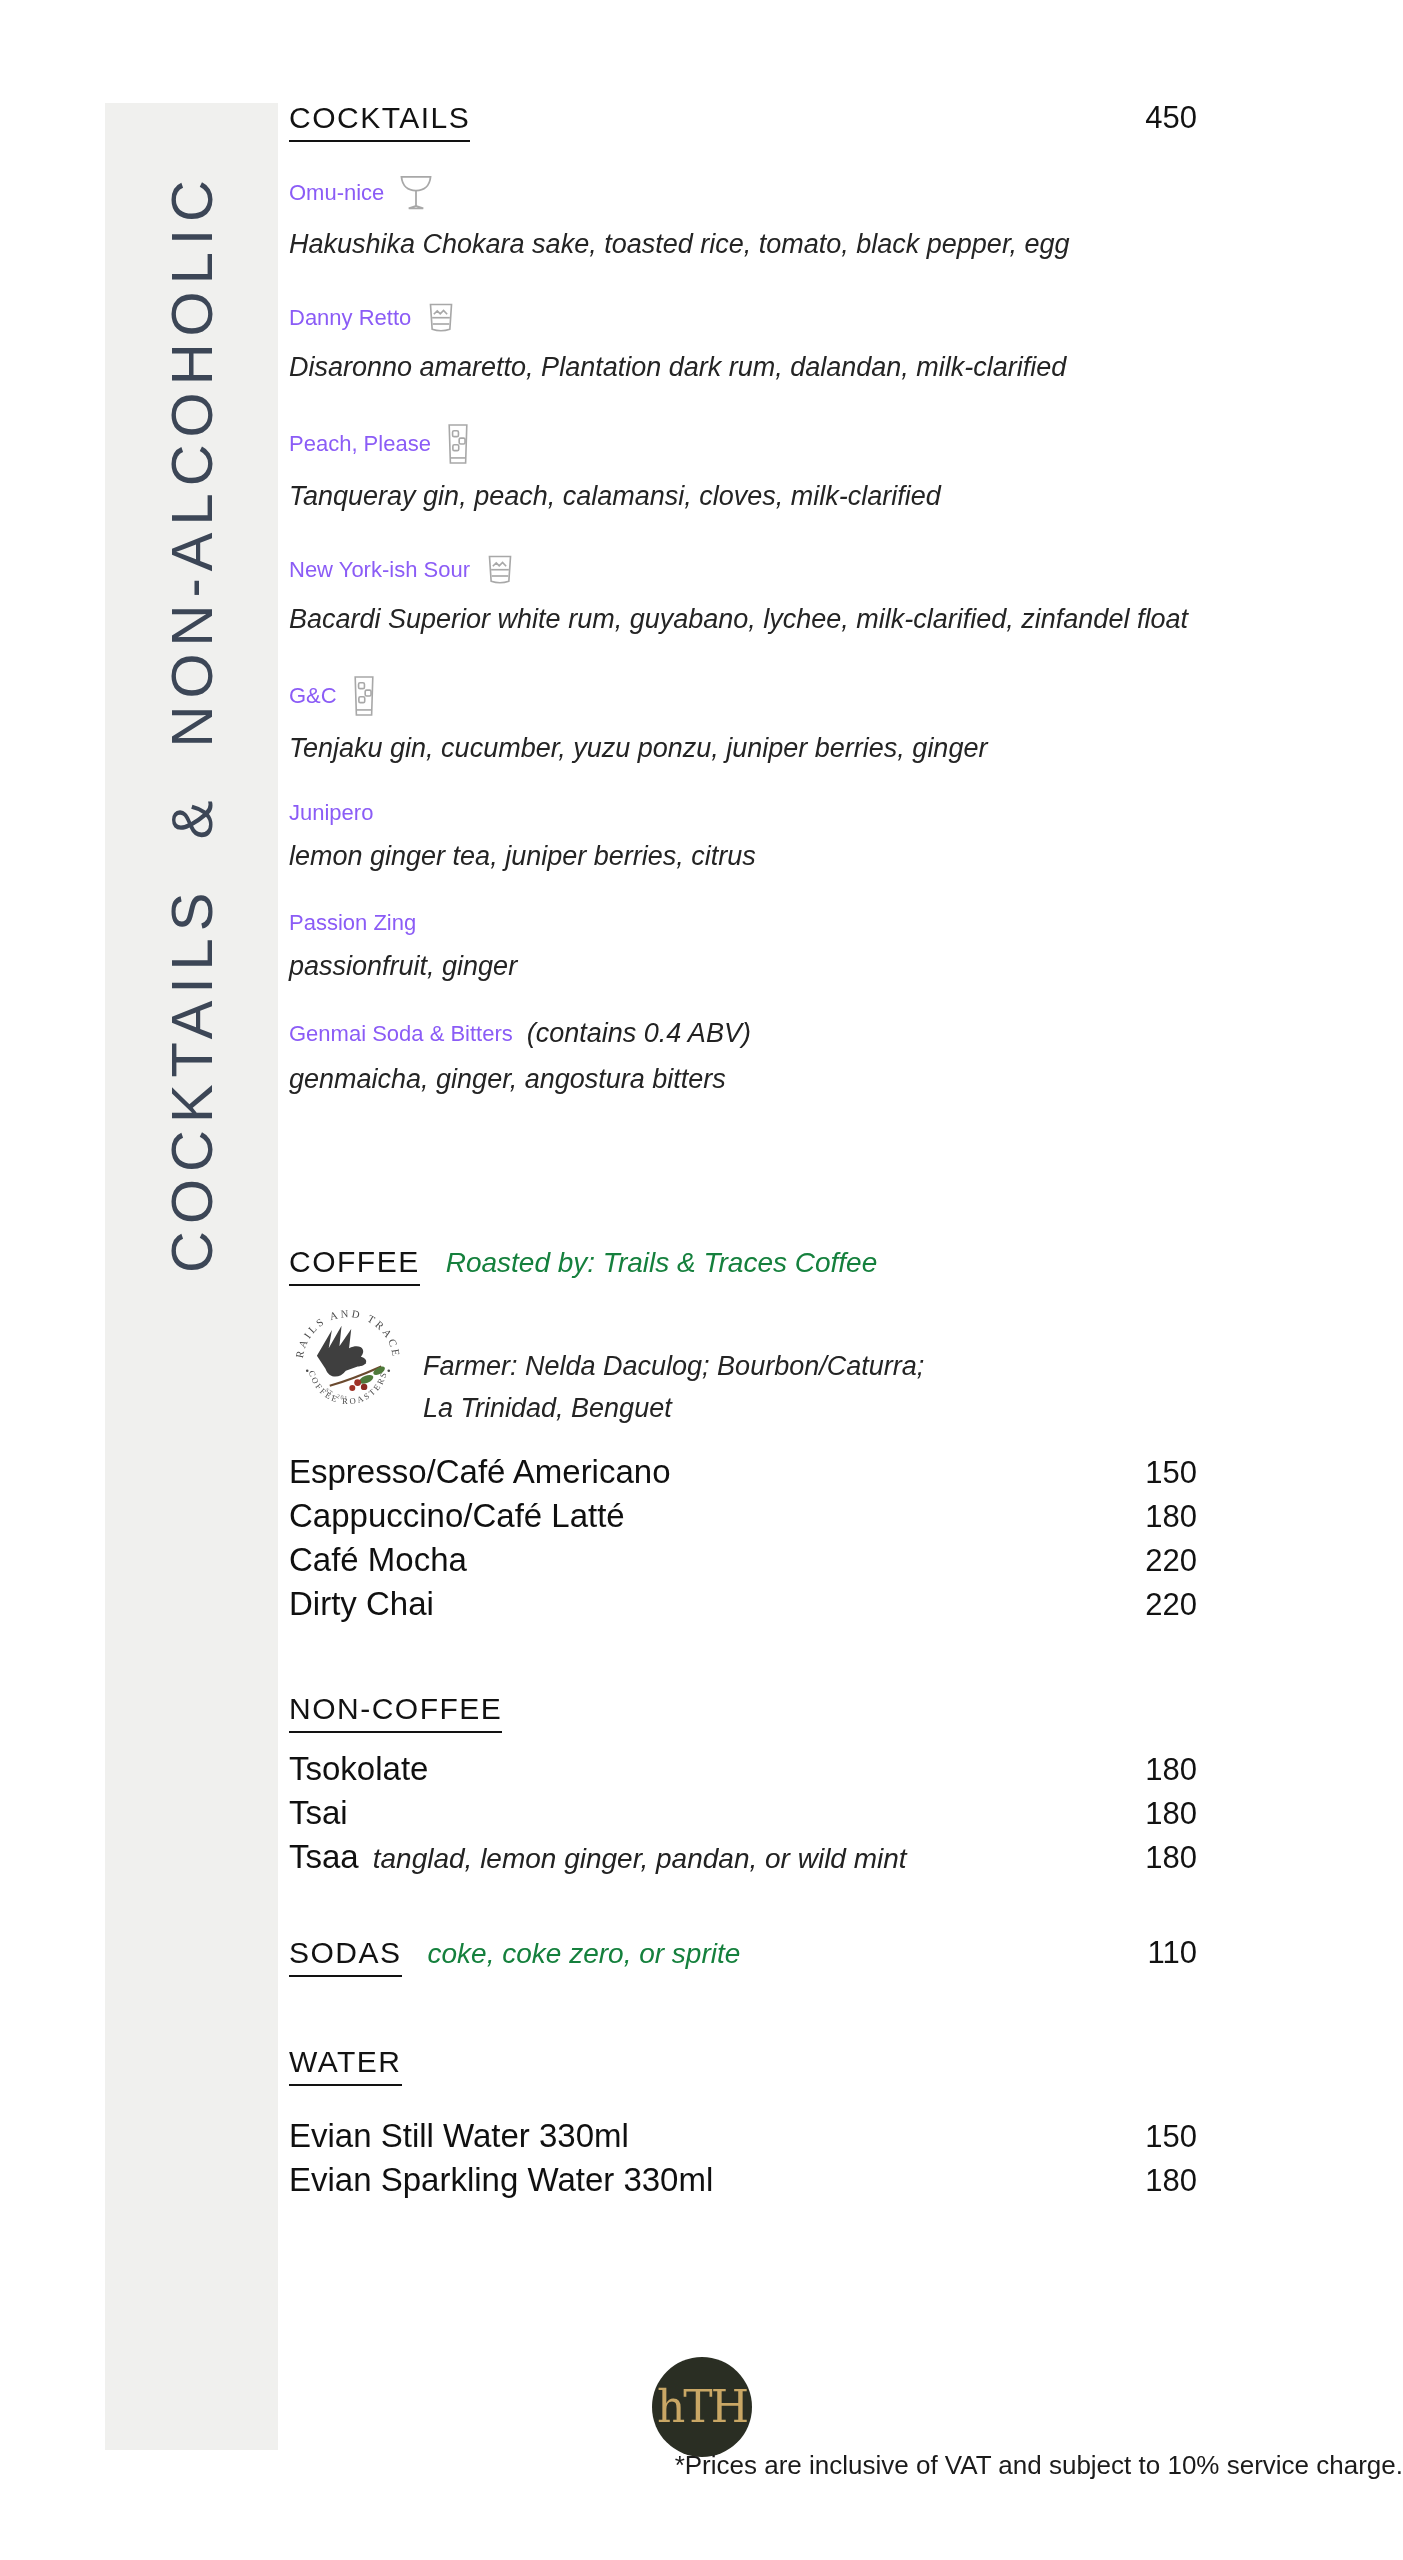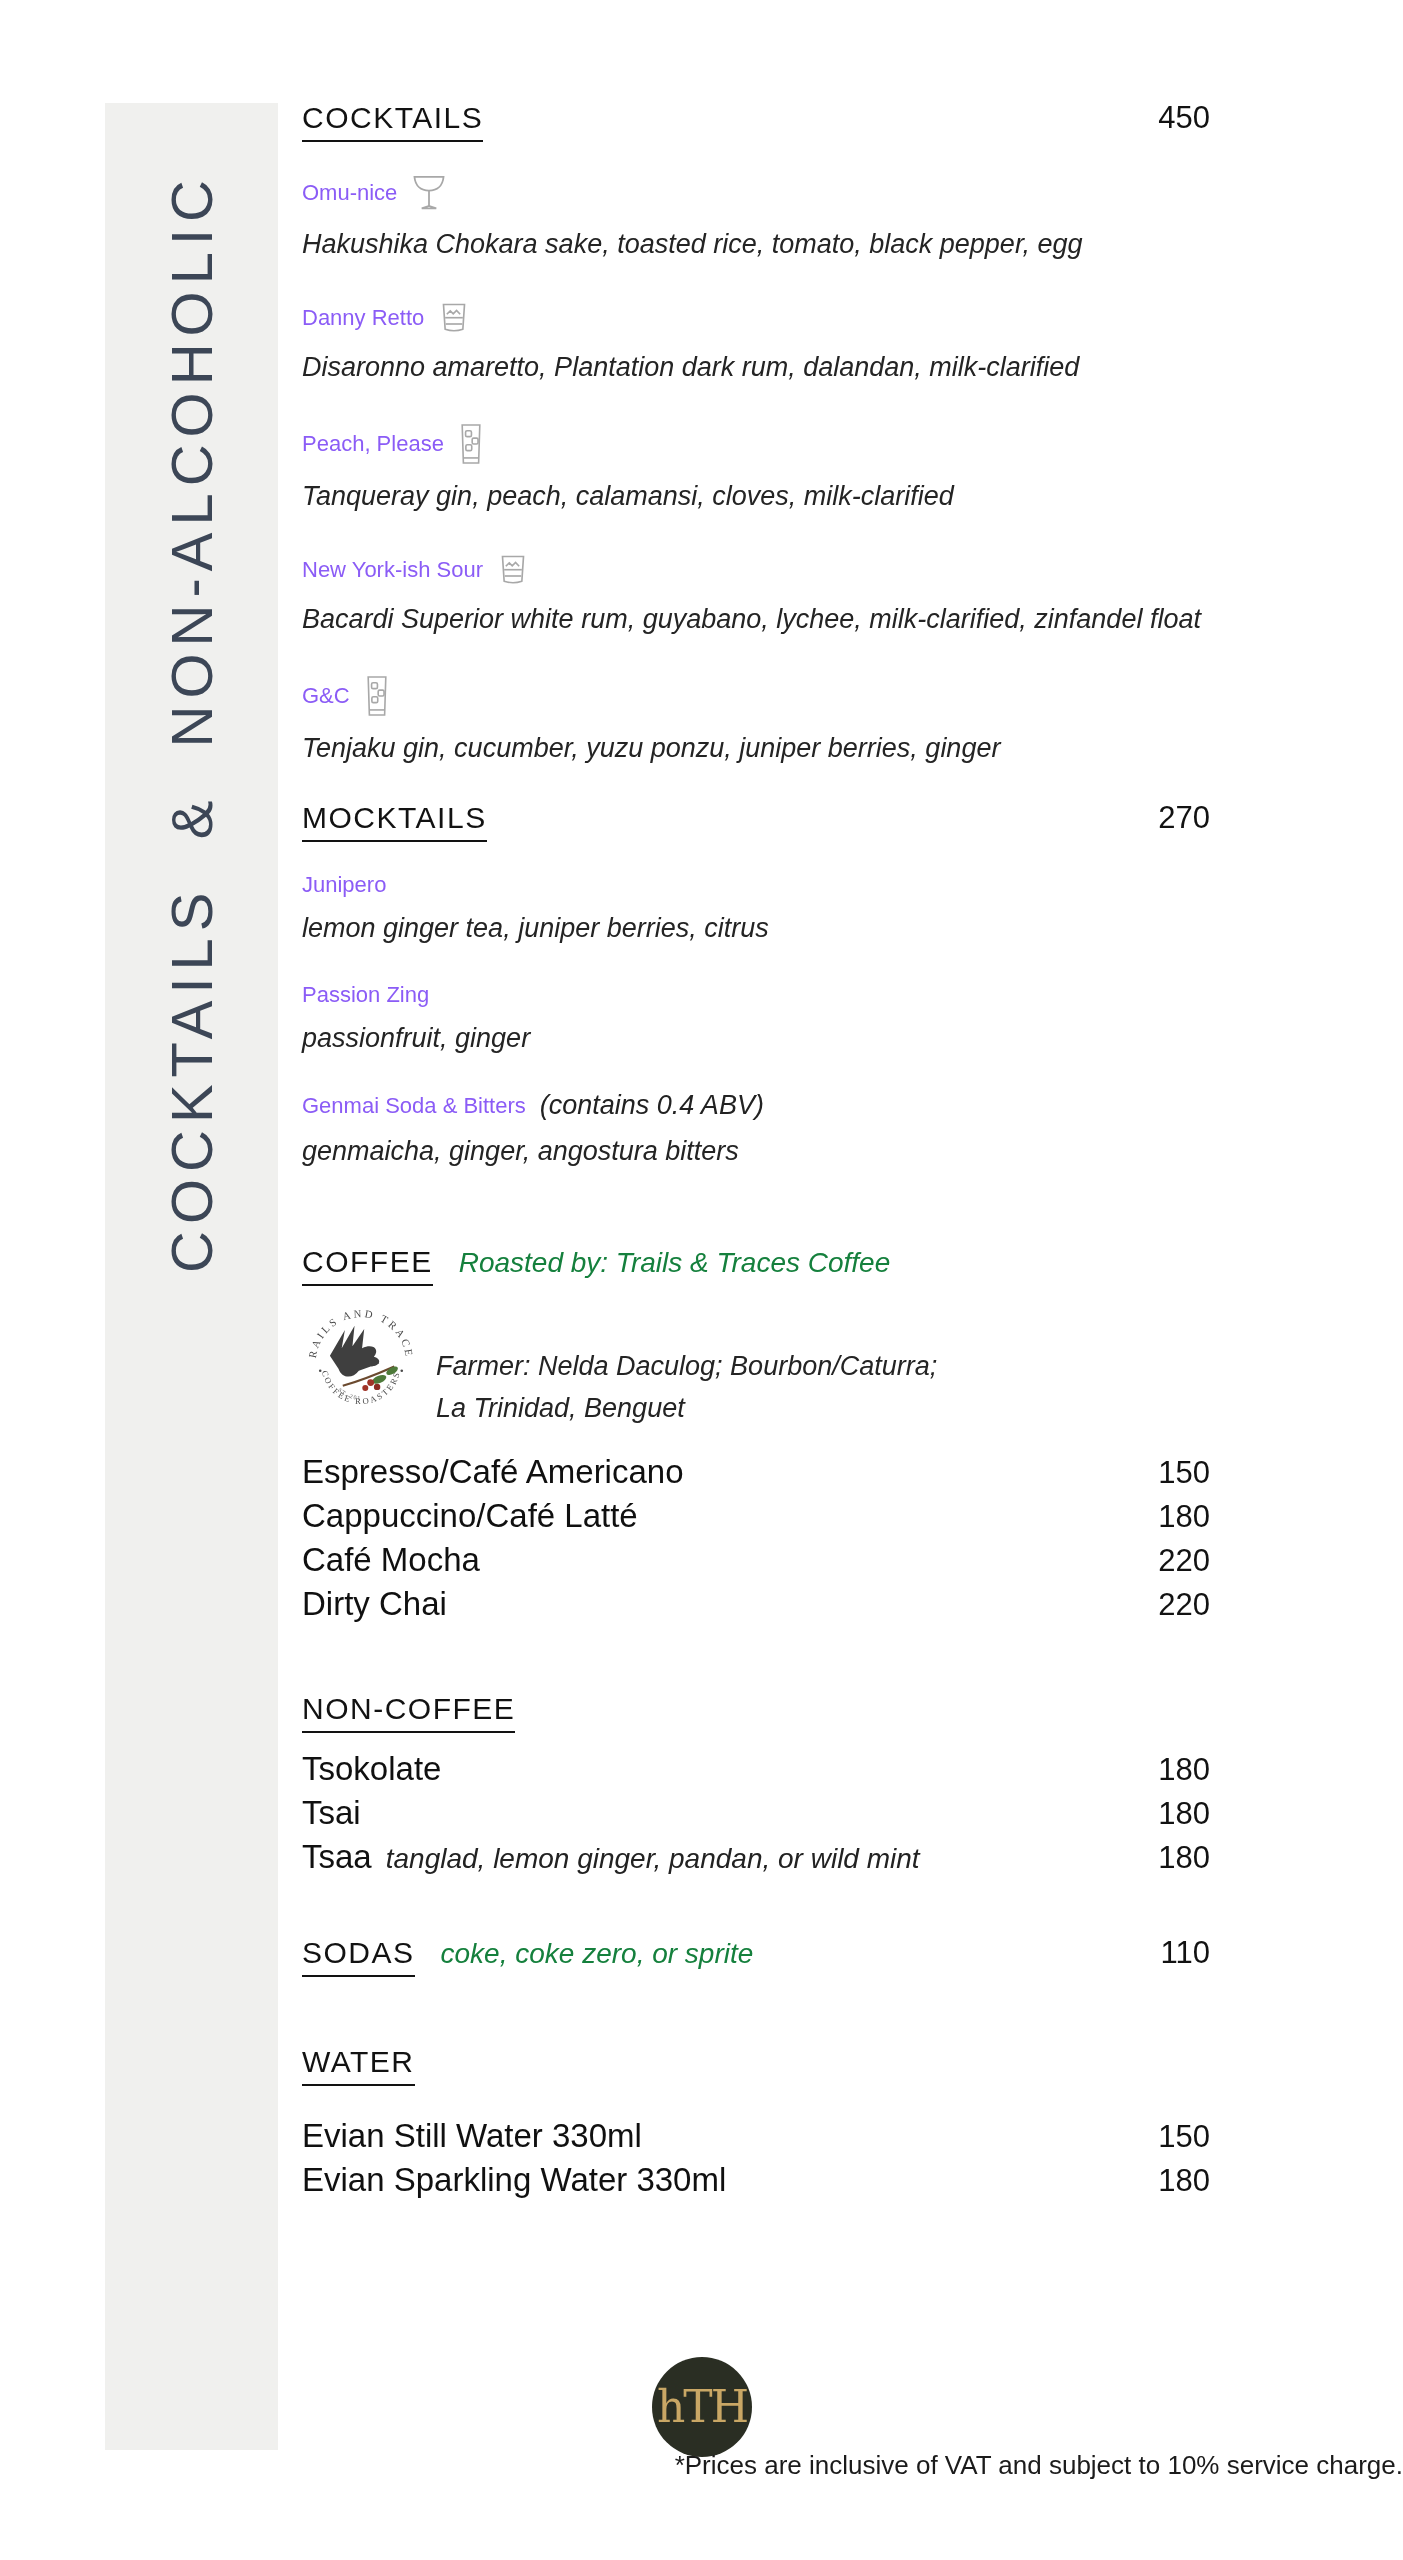--- a/index.html
+++ b/index.html
@@ -13,21 +13,21 @@
   .sidebar-band {
     position:absolute; left:105px; top:103px; width:173px; height:2347px;
     background:#f0f0ee;
   }
   .sidebar-label {
     position:absolute; left:0; top:40px; width:173px; height:1160px;
     display:flex; align-items:center; justify-content:center;
     writing-mode:vertical-rl; transform:rotate(180deg);
     font-size:58px; letter-spacing:7px; color:#3c4656; white-space:nowrap;
   }
-  .section { position:absolute; left:302px; width:908px; }
+  .section { position:absolute; left:289px; width:908px; }
   .sec-head { display:flex; justify-content:space-between; align-items:baseline; }
   .sec-title {
     font-size:30px; letter-spacing:1.5px; color:#121212;
     border-bottom:2px solid #121212; padding-bottom:5px; display:inline-block;
   }
   .sec-price { font-size:31px; color:#121212; }
   .sec-note { font-style:italic; font-size:28px; color:#15803d; margin-left:26px; flex:1; }
   .item { margin-bottom:37px; }
   .item-name-row { display:flex; align-items:center; }
   .item-name { font-size:22px; color:#8b5cf6; }
@@ -123,24 +123,20 @@
             <rect x="10.8" y="11" width="4" height="4" rx="1"></rect>
             <rect x="6.5" y="15.5" width="4" height="4" rx="1"></rect>
             <path d="M5.2 24.5h9.6"></path>
         </svg>
       </div>
       <div class="item-desc">Tenjaku gin, cucumber, yuzu ponzu, juniper berries, ginger</div>
     </div>
   </div>
 
   <div class="section" style="top:800px;">
-    <div class="sec-head head-gap">
-      <span class="sec-title">MOCKTAILS</span>
-      <span class="sec-price">270</span>
-    </div>
 
     <div class="item" style="margin-bottom:34px;">
       <div class="item-name-row">
         <span class="item-name">Junipero</span>
       </div>
       <div class="item-desc">lemon ginger tea, juniper berries, citrus</div>
     </div>
 
     <div class="item" style="margin-bottom:34px;margin-top:36px;">
       <div class="item-name-row">

